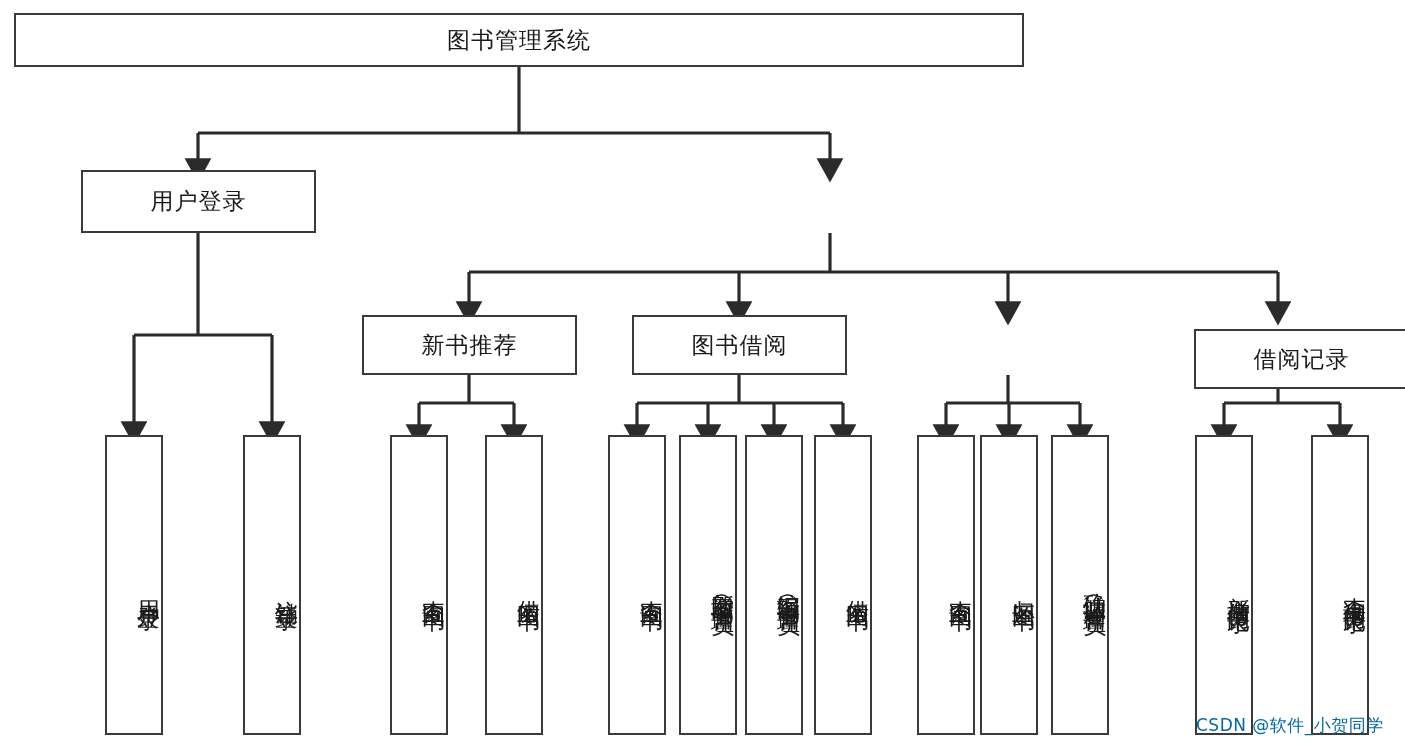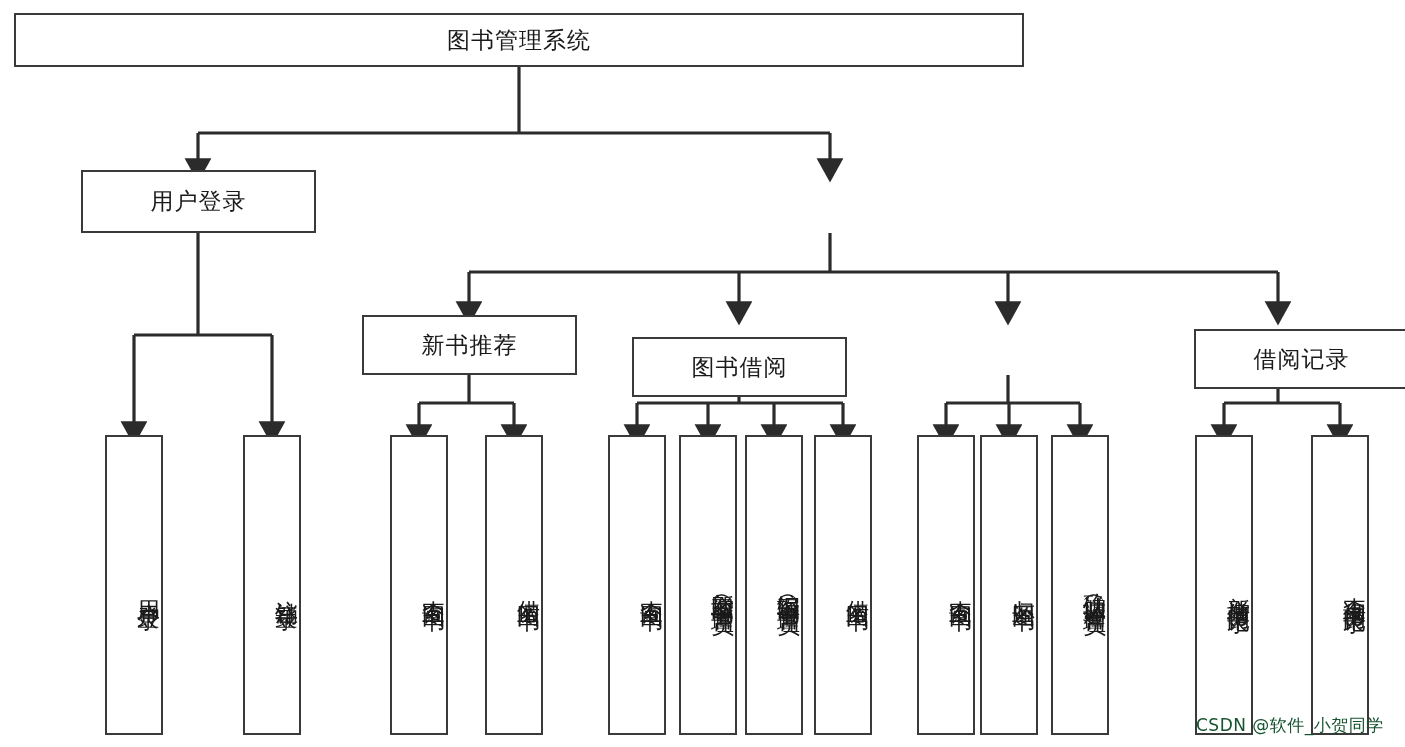--- a/index.html
+++ b/index.html
@@ -37,21 +37,21 @@
   .node.vert .lbl{
     writing-mode:vertical-rl;
     text-orientation:upright;
     line-height:1.08;
   }
   .node .lbl{white-space:pre;}
   #watermark{
     position:absolute;
     left:1196px;top:714px;
     font-size:17px;
-    color:#14532d;
+    color:#0369a1;
     letter-spacing:0.5px;
     white-space:nowrap;
     font-family:"DejaVu Sans","Liberation Sans",sans-serif;
   }
   svg#links{position:absolute;left:0;top:0;width:1405px;height:747px;pointer-events:none;}
 </style>
 </head>
 <body>
 
 <div id="canvas">
@@ -110,21 +110,21 @@
     <span class="lbl">图书管理系统</span>
   </div>
 
   <div class="node horiz" style="left:81px;top:170px;width:235px;height:63px;">
     <span class="lbl">用户登录</span>
   </div>
 
   <div class="node horiz" style="left:362px;top:315px;width:215px;height:60px;">
     <span class="lbl">新书推荐</span>
   </div>
-  <div class="node horiz" style="left:632px;top:315px;width:215px;height:60px;margin-top:22px;">
+  <div class="node horiz" style="left:632px;top:315px;width:215px;height:60px;">
     <span class="lbl">图书借阅</span>
   </div>
   <div class="node horiz" style="left:1171px;top:329px;width:215px;height:60px;margin-left:23px;">
     <span class="lbl">借阅记录</span>
   </div>
 
   <div class="node vert" style="left:105px;top:435px;width:58px;height:300px;">
     <span class="lbl">用户登录</span>
   </div>
   <div class="node vert" style="left:243px;top:435px;width:58px;height:300px;">

